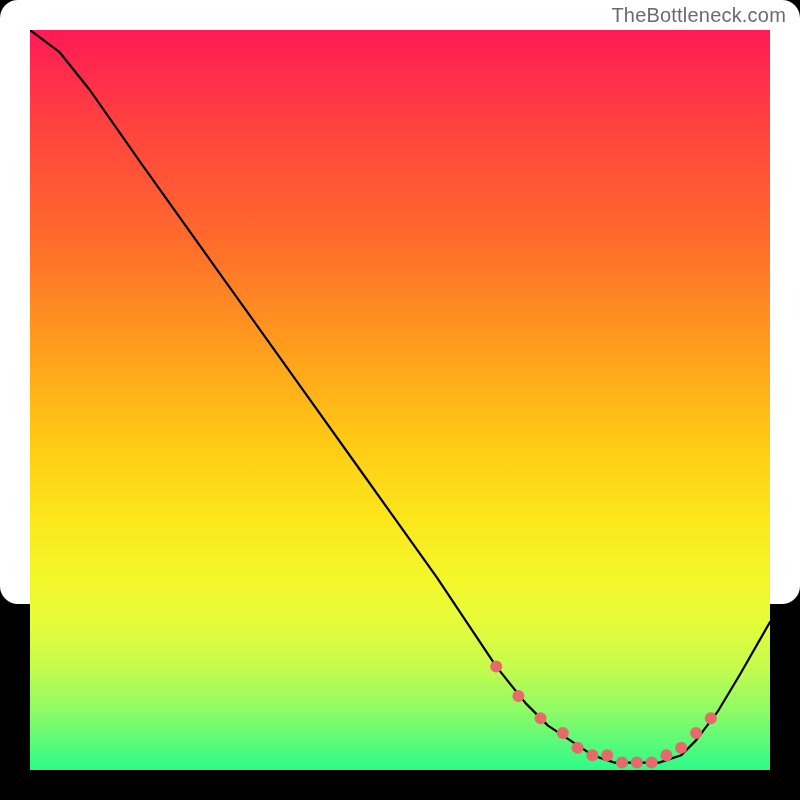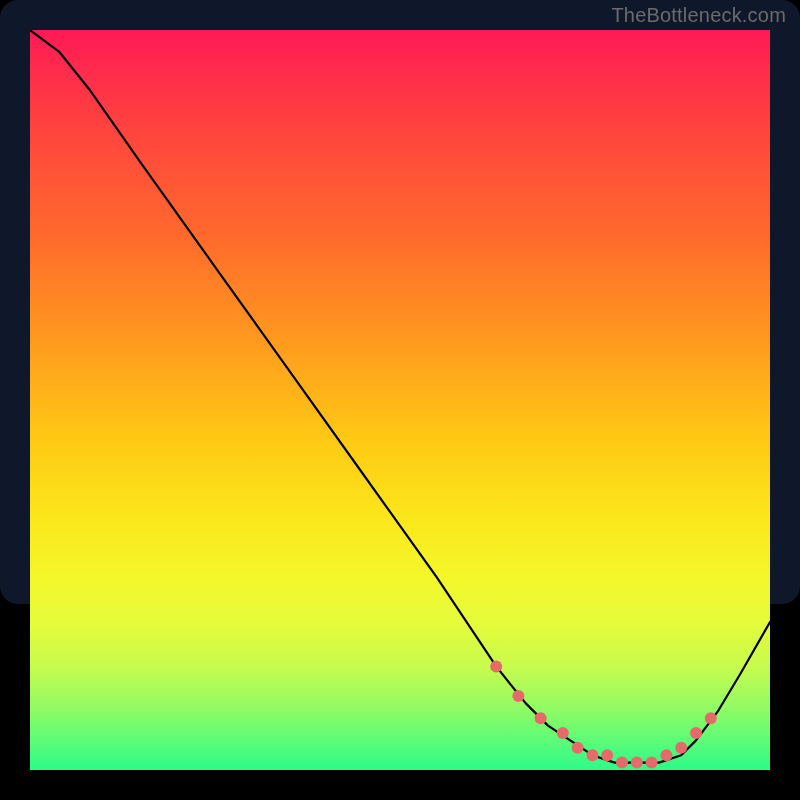--- a/index.html
+++ b/index.html
@@ -8,21 +8,21 @@
     width: 800px;
     height: 800px;
     background: #000;
     font-family: Arial, sans-serif;
     overflow: hidden;
   }
   .frame {
     position: relative;
     width: 800px;
     height: 604px;
-    background: #0f172a;
+    background: #ffffff;
     border-radius: 18px;
   }
   .plot-area {
     position: absolute;
     left: 30px;
     top: 30px;
     width: 740px;
     height: 740px;
     overflow: hidden;
   }

